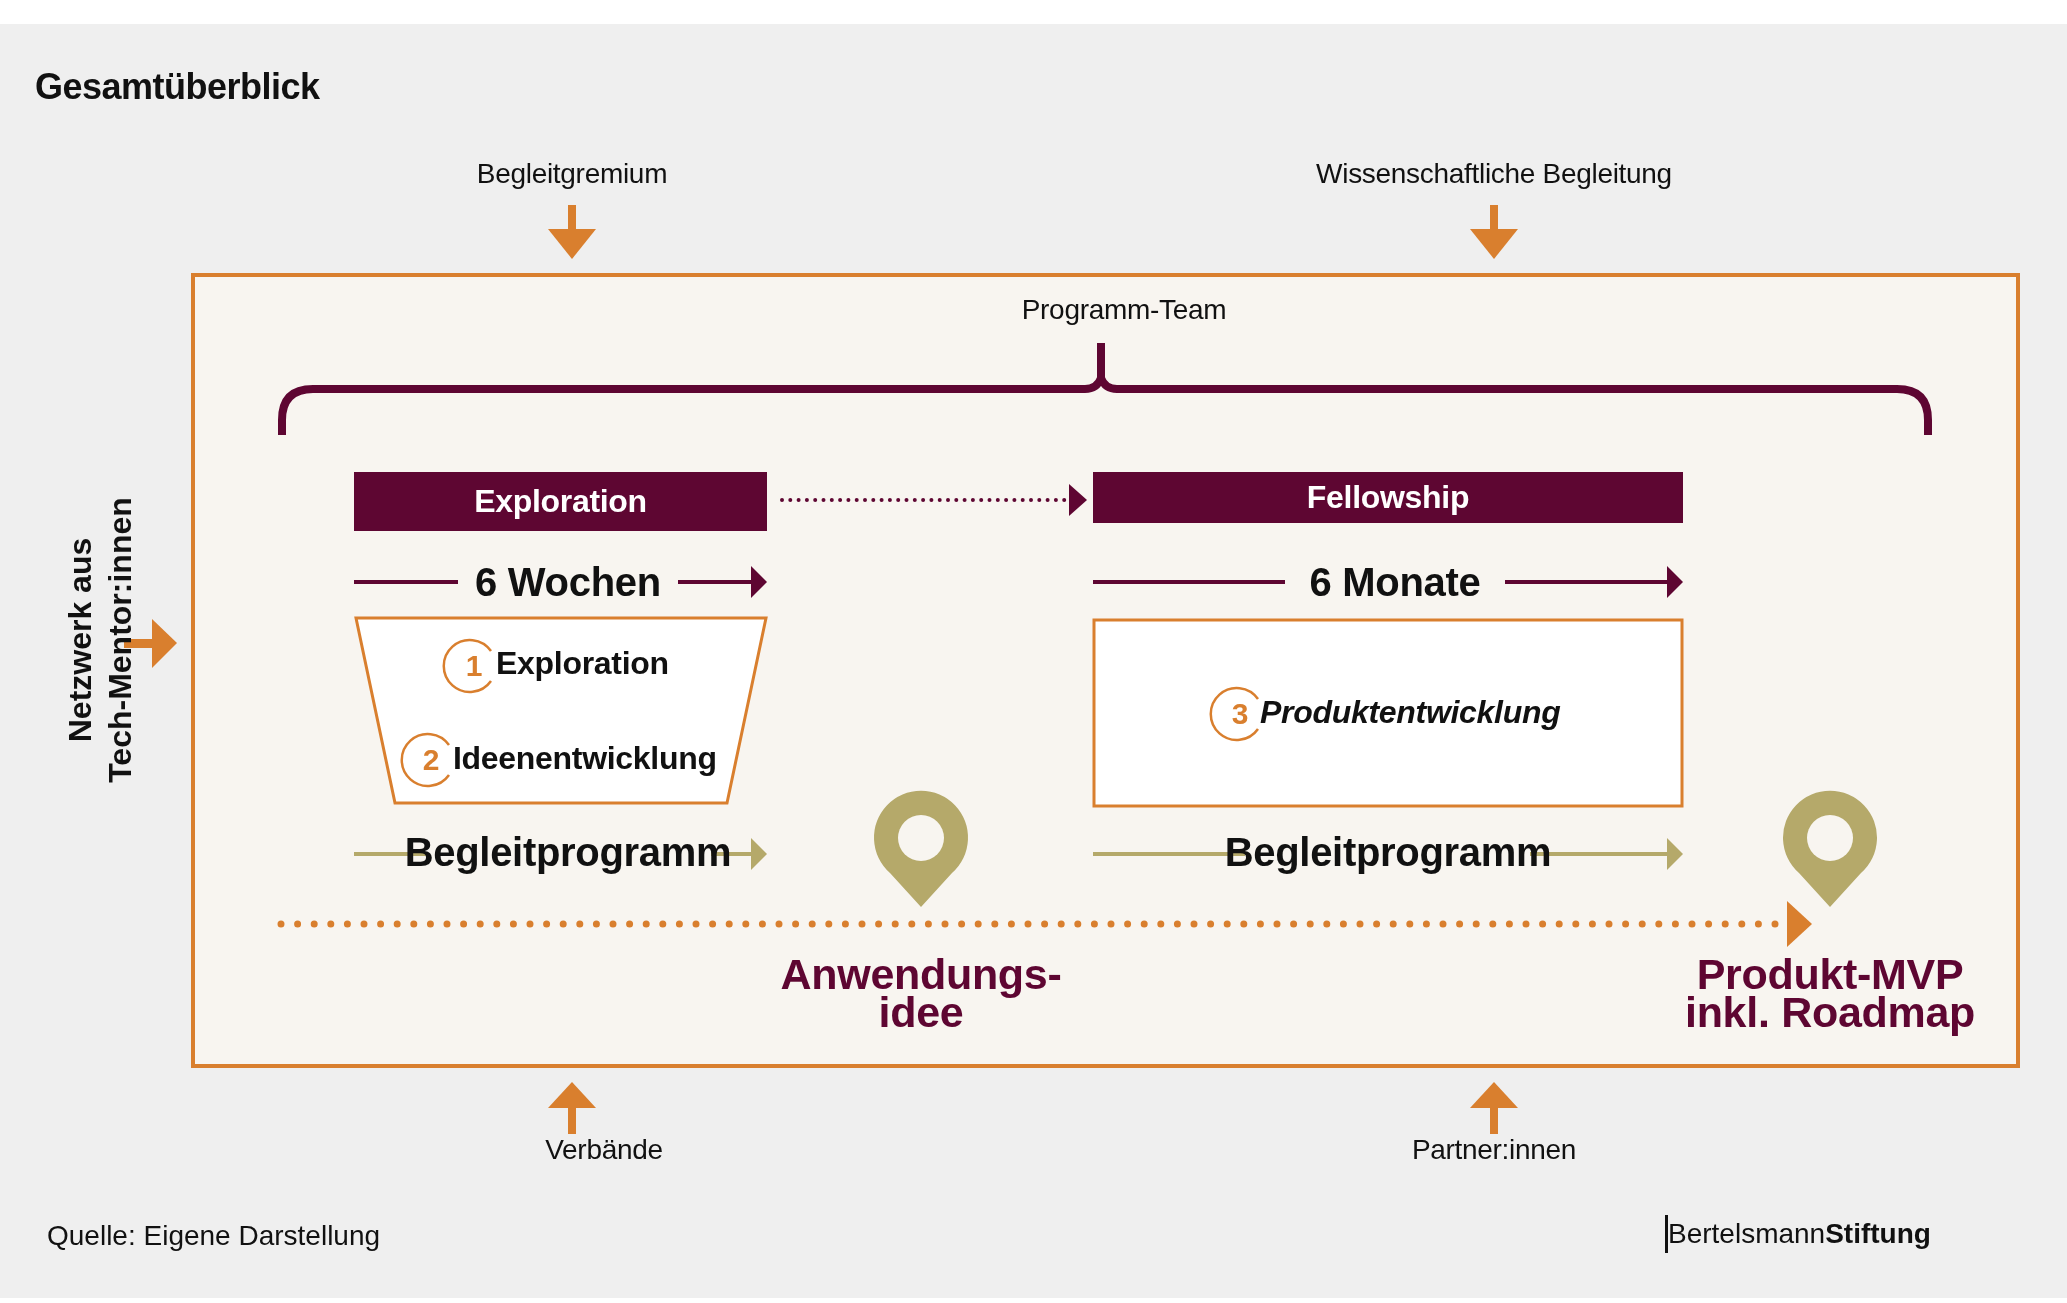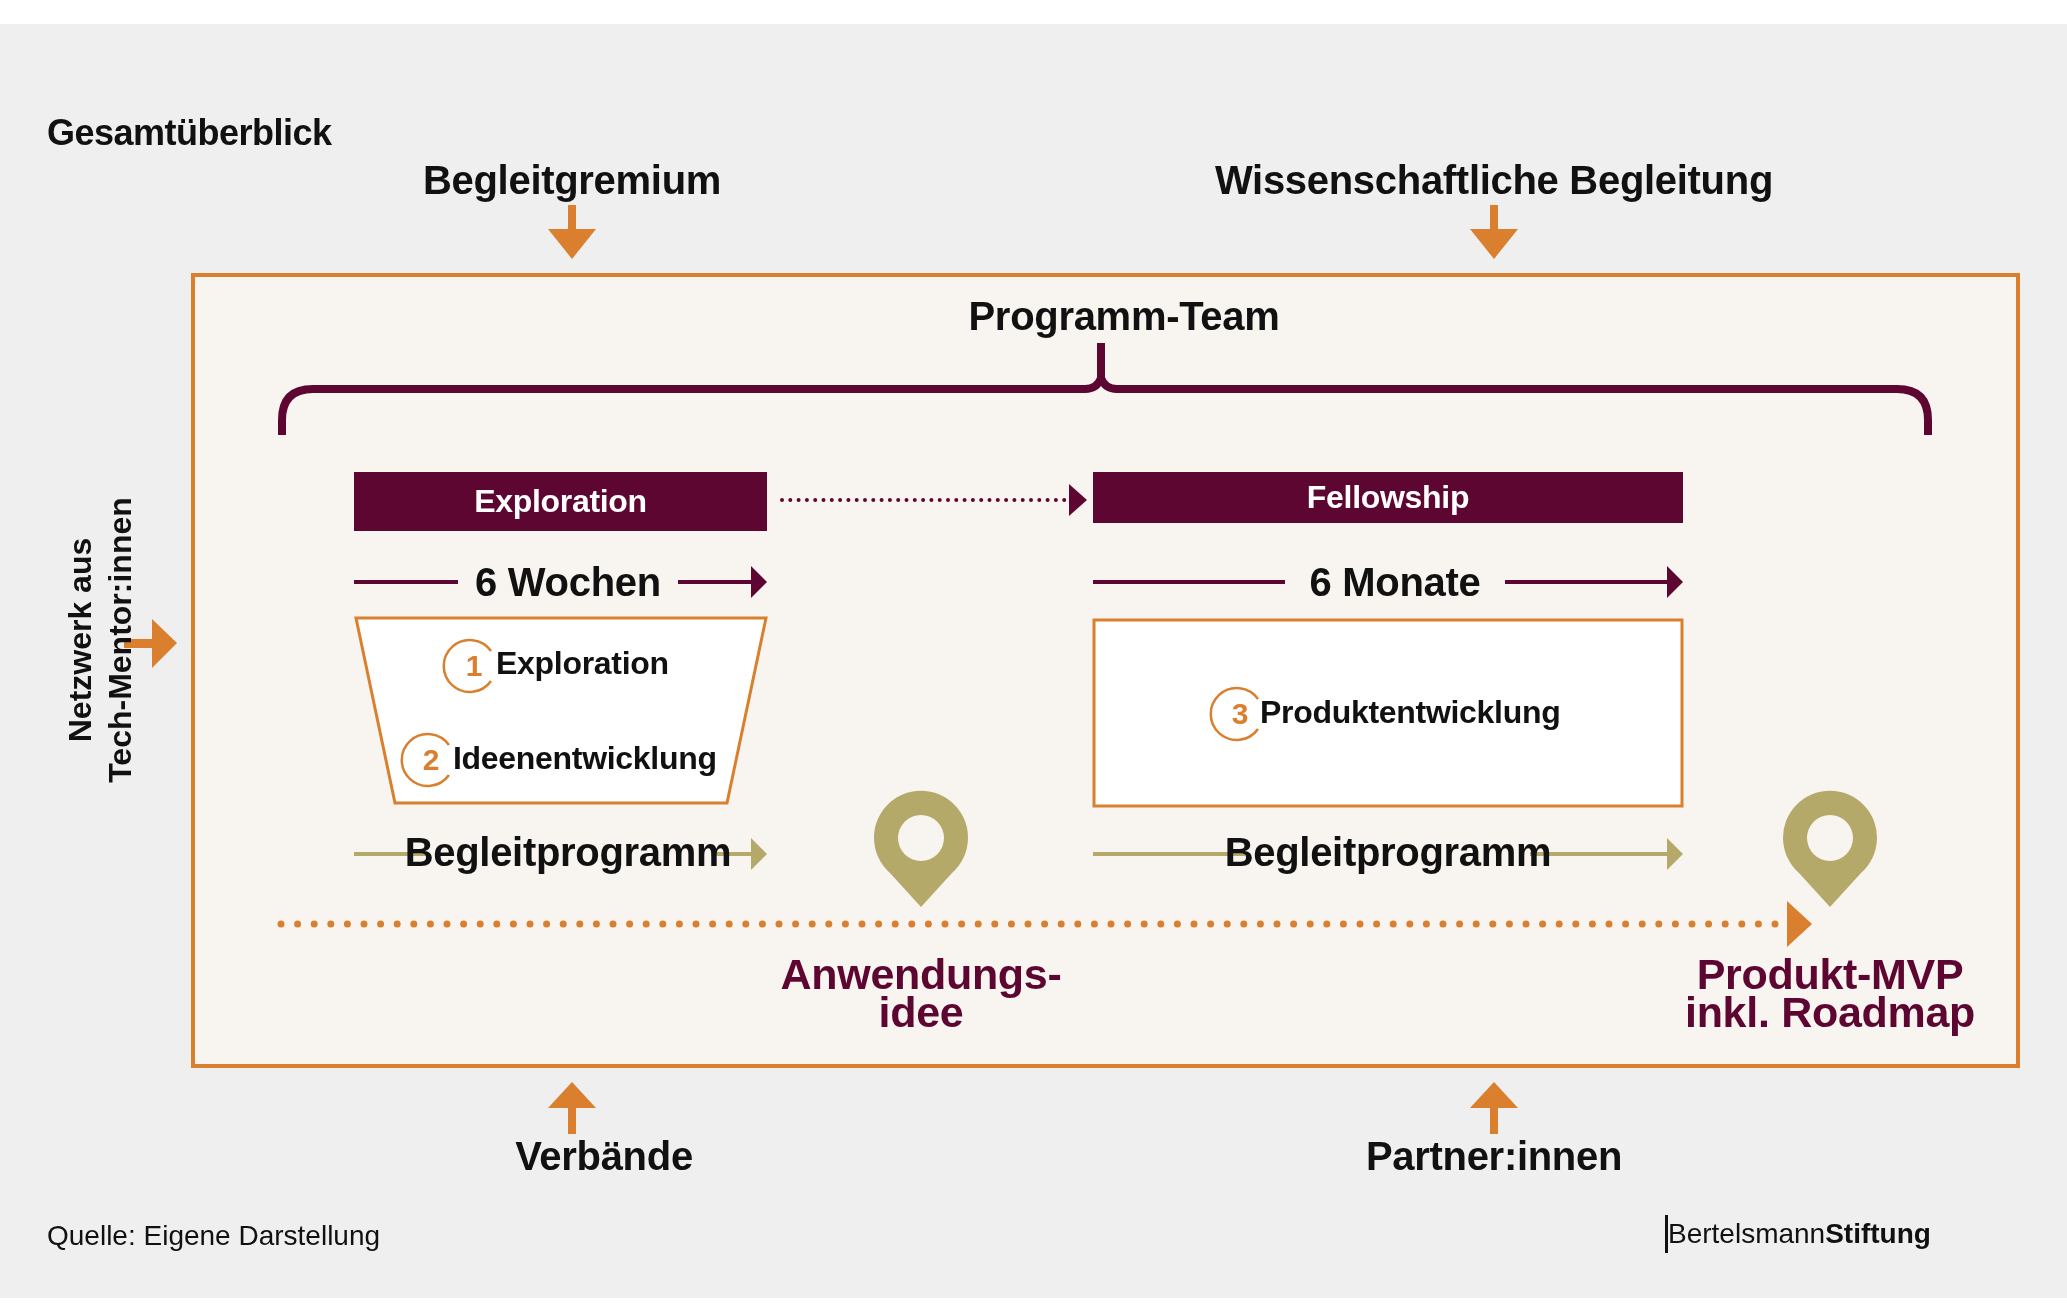--- a/index.html
+++ b/index.html
@@ -1,21 +1,21 @@
 <!DOCTYPE html>
 <html><head>
 <meta charset="utf-8">
 <style>
   html, body { margin:0; padding:0; }
   body { width:2067px; height:1303px; background:#ffffff; position:relative; overflow:hidden;
          font-family:"Liberation Sans", sans-serif; color:#111; }
   .bg { position:absolute; left:0; top:24px; width:2067px; height:1274px; background:#efefef; }
   .abs { position:absolute; }
-  .title { left:47px; top:66px; font-size:36px; font-weight:bold; letter-spacing:-0.5px;margin-top:46px; }
-  .lbl { font-size:40px; font-weight:bold; white-space:nowrap; transform:translateX(-50%); letter-spacing:-0.3px; }
+  .title { left:35px; top:66px; font-size:36px; font-weight:bold; letter-spacing:-0.5px; }
+  .lbl { font-size:28px; font-weight:normal; white-space:nowrap; transform:translateX(-50%); letter-spacing:-0.3px; }
   .box { left:191px; top:273px; width:1821px; height:787px; border:4px solid #d97f2e; background:#f8f5f0; }
   .bar { background:#5e0632; color:#fff; font-size:32px; font-weight:bold; display:flex; align-items:center; justify-content:center; letter-spacing:-0.3px; }
   .dur { font-size:40px; font-weight:bold; white-space:nowrap; transform:translate(-50%,-50%); letter-spacing:-0.3px; }
   .item-text { font-size:32px; font-weight:bold; white-space:nowrap; transform:translateY(-50%); letter-spacing:-0.3px; }
   .num { font-size:30px; font-weight:bold; color:#d97f2e; transform:translate(-50%,-50%); }
   .milestone { font-size:43px; font-weight:bold; color:#5e0632; text-align:center; line-height:38px; transform:translateX(-50%); white-space:nowrap; letter-spacing:-0.3px; }
   .vert { left:100px; top:640px; transform:translate(-50%,-50%) rotate(-90deg); font-size:32px; font-weight:bold; text-align:center; line-height:40px; white-space:nowrap; }
   .source { left:47px; top:1220px; font-size:28px; }
   .logo { left:1665px; top:1215px; height:38px; border-left:3px solid #111; font-size:28px; display:flex; align-items:center; white-space:nowrap; }
   .logo b { font-weight:bold; }
@@ -108,21 +108,21 @@
 
   <line x1="281" y1="924" x2="1783" y2="924" stroke="#d97f2e" stroke-width="7" stroke-linecap="round" stroke-dasharray="0 16.6"></line>
   <polygon points="1787,901 1812,924 1787,947" fill="#d97f2e"></polygon>
 </svg>
 
 <div class="abs num" style="left:474px; top:666px;">1</div>
 <div class="abs item-text" style="left:496px; top:663px;">Exploration</div>
 <div class="abs num" style="left:431px; top:760px;">2</div>
 <div class="abs item-text" style="left:453px; top:758px;text-align:right;">Ideenentwicklung</div>
 <div class="abs num" style="left:1240px; top:714px;">3</div>
-<div class="abs item-text" style="left:1260px; top:712px;">Produktentwicklung</div>
+<div class="abs item-text" style="left:1260px; top:712px;font-style:italic;">Produktentwicklung</div>
 
 <div class="abs dur" style="left:568px; top:852px;">Begleitprogramm</div>
 <div class="abs dur" style="left:1388px; top:852px;">Begleitprogramm</div>
 
 <div class="abs milestone" style="left:921px; top:955px;">
   <div>Anwendungs-</div>
   <div>idee</div>
 </div>
 <div class="abs milestone" style="left:1830px; top:955px;">
   <div>Produkt-MVP</div>

